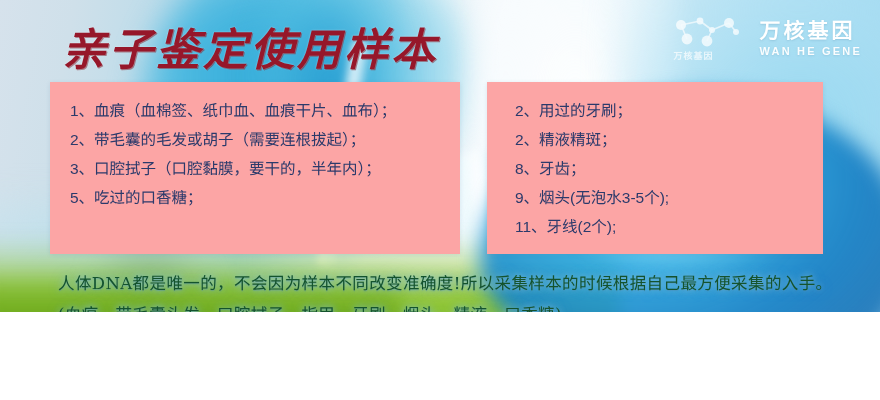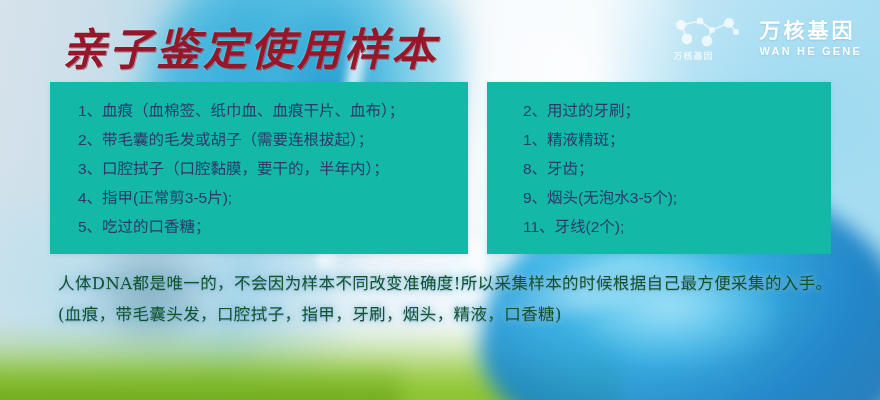--- a/index.html
+++ b/index.html
@@ -4,21 +4,21 @@
 <style>
   html, body {
     margin: 0;
     padding: 0;
     background: #ffffff;
   }
 
   #poster {
     position: relative;
     width: 880px;
-    height: 400px;
+    height: 312px;
     overflow: hidden;
     font-family: "Liberation Sans", "DejaVu Sans", sans-serif;
     background: #cfe7f2;
   }
 
   
   .bg-layer {
     position: absolute;
     inset: 0;
     pointer-events: none;
@@ -300,23 +300,22 @@
     font-weight: 700;
     color: rgba(255,255,255,0.95);
     letter-spacing: 2.2px;
     margin-top: 3px;
     text-shadow: 0 1px 2px rgba(110,160,190,0.3);
   }
 
   
   .panel {
     position: absolute;
-    background: #14b8a6;
+    background: #fca5a5;
     box-shadow: 0 1px 4px rgba(90,130,160,0.18);
-    padding-left: 8px;
   }
 
   #panel-left {
     left: 50px;
     top: 82px;
     width: 410px;
     height: 172px;
   }
 
   #panel-right {
@@ -434,29 +433,28 @@
       <span class="logo-cn">万核基因</span>
       <span class="logo-en">WAN HE GENE</span>
     </div>
   </div>
 
   <div class="panel" id="panel-left">
     <ol>
       <li>1、血痕（血棉签、纸巾血、血痕干片、血布）；</li>
       <li>2、带毛囊的毛发或胡子（需要连根拔起）；</li>
       <li>3、口腔拭子（口腔黏膜，要干的，半年内）；</li>
-      <li>4、指甲(正常剪3-5片);</li>
       <li>5、吃过的口香糖；</li>
     </ol>
   </div>
 
   <div class="panel" id="panel-right">
     <ol>
       <li>2、用过的牙刷；</li>
-      <li>1、精液精斑；</li>
+      <li>2、精液精斑；</li>
       <li>8、牙齿；</li>
       <li>9、烟头(无泡水3-5个);</li>
       <li>11、牙线(2个);</li>
     </ol>
   </div>
 
   <div class="note">人体DNA都是唯一的，不会因为样本不同改变准确度!所以采集样本的时候根据自己最方便采集的入手。(血痕，带毛囊头发，口腔拭子，指甲，牙刷，烟头，精液，口香糖)</div>
 
 
 </div>

